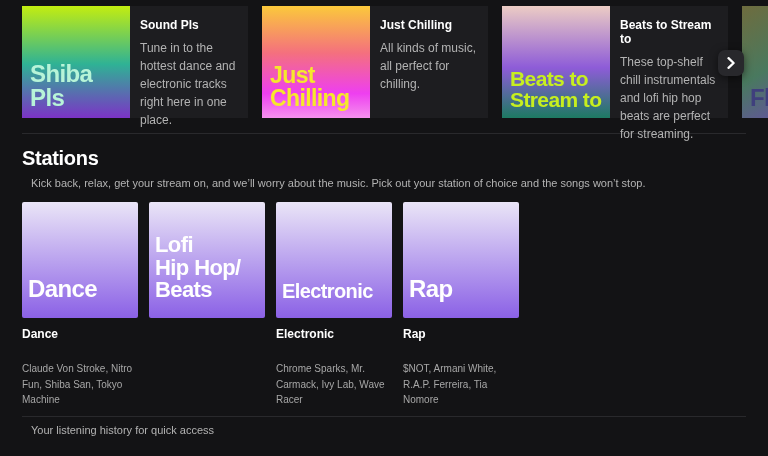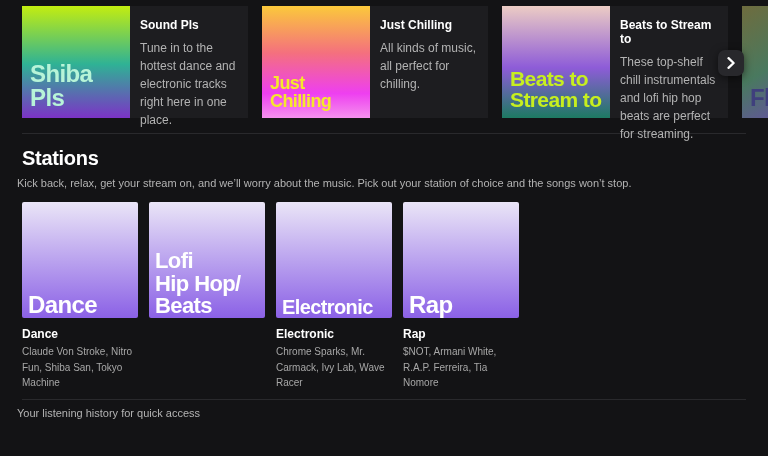--- a/index.html
+++ b/index.html
@@ -14,50 +14,50 @@
 
   
   .carousel { display:flex; gap:14px; padding:6px 0 0 22px; position:relative; }
   .promo-card { flex:0 0 auto; display:flex; height:112px; }
   .promo-tile {
     width:108px; height:112px; padding:8px;
     display:flex; align-items:flex-end;
     font-weight:700; white-space:pre-line; line-height:1.0; letter-spacing:-0.6px;
     overflow:hidden;
   }
-  .fs24 { font-size:24px; } .fs23 { font-size:18px; } .fs21 { font-size:21px; }
+  .fs24 { font-size:24px; } .fs23 { font-size:23px; } .fs21 { font-size:21px; }
   .promo-panel { width:118px; background:#1d1d20; padding:12px 10px 10px; }
   .promo-title { font-size:12px; font-weight:700; color:#fff; margin-bottom:7px; }
   .promo-desc { font-size:12px; color:#b3b3b3; line-height:1.5; }
 
   .next-btn {
     position:absolute; top:50px; right:24px; width:26px; height:26px;
     border:none; border-radius:7px; background:#28282c;
     display:flex; align-items:center; justify-content:center;
     cursor:pointer; box-shadow:0 2px 8px rgba(0,0,0,.55);
   }
 
   
   .divider { border:none; border-top:1px solid #29292c; margin:15px 22px 0; }
   .divider2 { margin-top:8px; }
   .section-title { font-size:20px; font-weight:700; color:#fff; margin:13px 22px 0; letter-spacing:-0.3px; }
-  .section-sub { font-size:11px; color:#b3b3b3; margin:7px 17px 0; }
+  .section-sub { font-size:11px; color:#b3b3b3; margin:7px 31px 0; }
 
   
   .station-row { display:flex; gap:11px; margin:13px 22px 0; }
   .station { flex:0 0 auto; width:116px; cursor:pointer; }
   .station-tile {
-    width:116px; height:116px; border-radius:2px; padding:0 6px;
+    width:116px; height:116px; border-radius:2px; padding:16px 6px;
     display:flex; align-items:flex-end;
     font-weight:700; white-space:pre-line; line-height:1.03; letter-spacing:-0.6px;
     overflow:hidden;
   }
   .st24 { font-size:24px; } .st22 { font-size:22px; } .st20 { font-size:20px; }
   .station-name { font-size:12px; font-weight:700; color:#fff; margin-top:9px; }
-  .station-artists { font-size:10px; color:#a7a7a7; line-height:1.55; margin-top:3px; width:122px; }
+  .station-artists { font-size:10px; color:#a7a7a7; line-height:1.55; margin-top:20px; width:122px; }
 </style>
 </head>
 <body>
 
 <div class="page">
 
   <section class="carousel">
 
     <article class="promo-card">
       <div class="promo-tile fs24" style="background:linear-gradient(180deg,#c3ed10 0%,#2fb295 52%,#7c33c6 100%);color:#b7f4d8">Shiba

